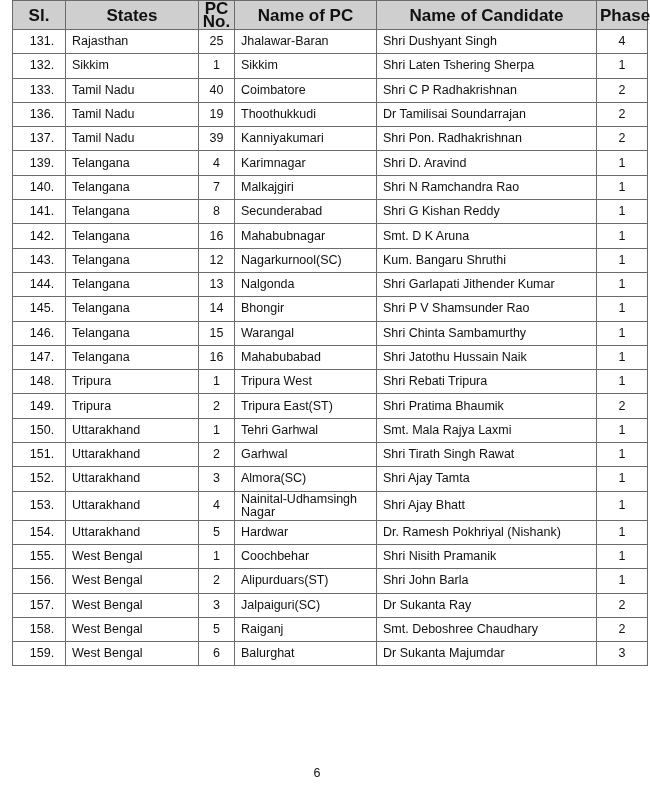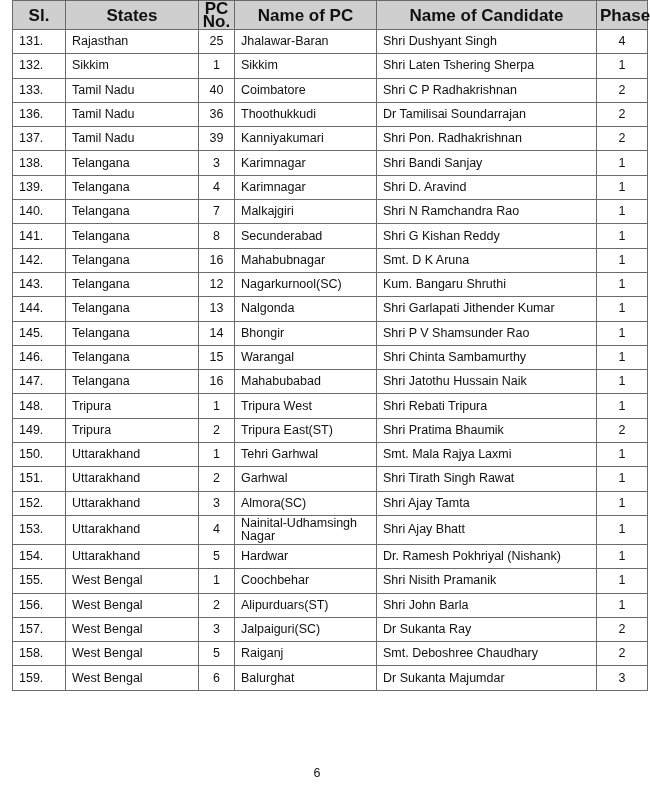--- a/index.html
+++ b/index.html
@@ -2,21 +2,21 @@
 <html><head>
 <meta charset="utf-8">
 <style>
   html, body { margin: 0; padding: 0; background: #ffffff; }
   body { width: 650px; height: 799px; position: relative; overflow: hidden;
          font-family: "Liberation Sans", sans-serif; color: #111; }
   .page { position: absolute; left: 12px; top: 0; width: 623px; }
   table { border-collapse: collapse; width: 623px; table-layout: fixed; font-size: 12.5px; }
   th, td { border: 1.5px solid #6b6b6b; padding: 0 6px; height: 23.3px; line-height: 13px; }
   th { background: #cfcfcf; font-weight: bold; font-size: 17px; text-align: center; height: 28px; padding: 0 3px; }
-  td.sl { text-align: left; padding-right: 0; }
+  td.sl { text-align: center; padding-right: 0; }
   td.pcno { text-align: center; padding-right: 6px; }
   td.phase { text-align: center; }
   tr.tall td { height: 28px; }
   .page-number { position: absolute; top: 766px; left: 300px; width: 10px; text-align: center; font-size: 12.5px; }
 </style>
 </head>
 <body>
 
 <div class="page">
   <table>
@@ -59,40 +59,32 @@
           <td class="sl">133.</td>
           <td>Tamil Nadu</td>
           <td class="pcno">40</td>
           <td>Coimbatore</td>
           <td>Shri C P Radhakrishnan</td>
           <td class="phase">2</td>
         </tr>
         <tr>
           <td class="sl">136.</td>
           <td>Tamil Nadu</td>
-          <td class="pcno">36</td>
+          <td class="pcno">19</td>
           <td>Thoothukkudi</td>
           <td>Dr Tamilisai Soundarrajan</td>
           <td class="phase">2</td>
         </tr>
         <tr>
           <td class="sl">137.</td>
           <td>Tamil Nadu</td>
           <td class="pcno">39</td>
           <td>Kanniyakumari</td>
           <td>Shri Pon. Radhakrishnan</td>
           <td class="phase">2</td>
-        </tr>
-        <tr>
-          <td class="sl">138.</td>
-          <td>Telangana</td>
-          <td class="pcno">3</td>
-          <td>Karimnagar</td>
-          <td>Shri Bandi Sanjay</td>
-          <td class="phase">1</td>
         </tr>
         <tr>
           <td class="sl">139.</td>
           <td>Telangana</td>
           <td class="pcno">4</td>
           <td>Karimnagar</td>
           <td>Shri D. Aravind</td>
           <td class="phase">1</td>
         </tr>
         <tr>

